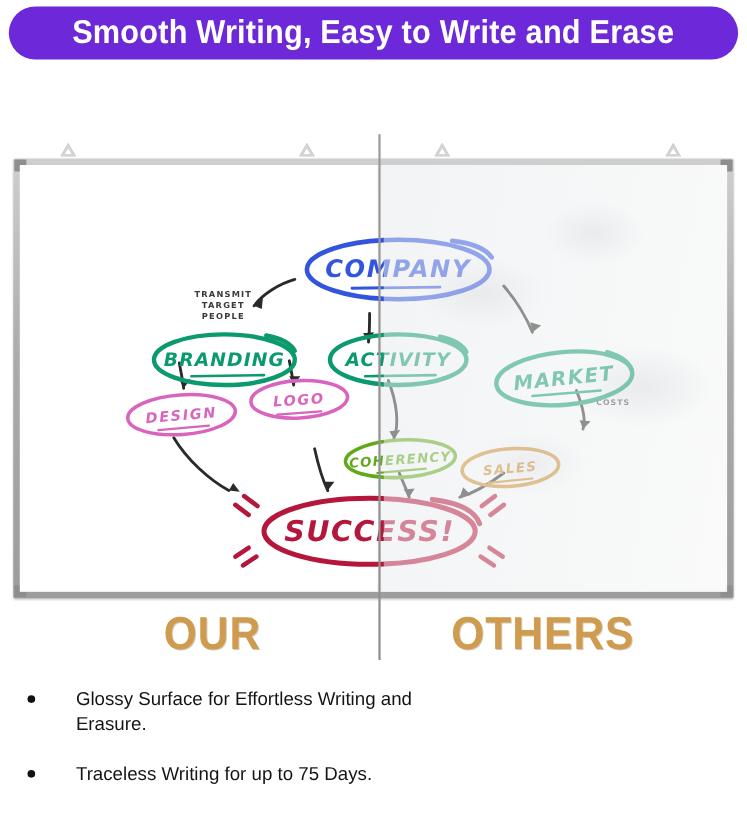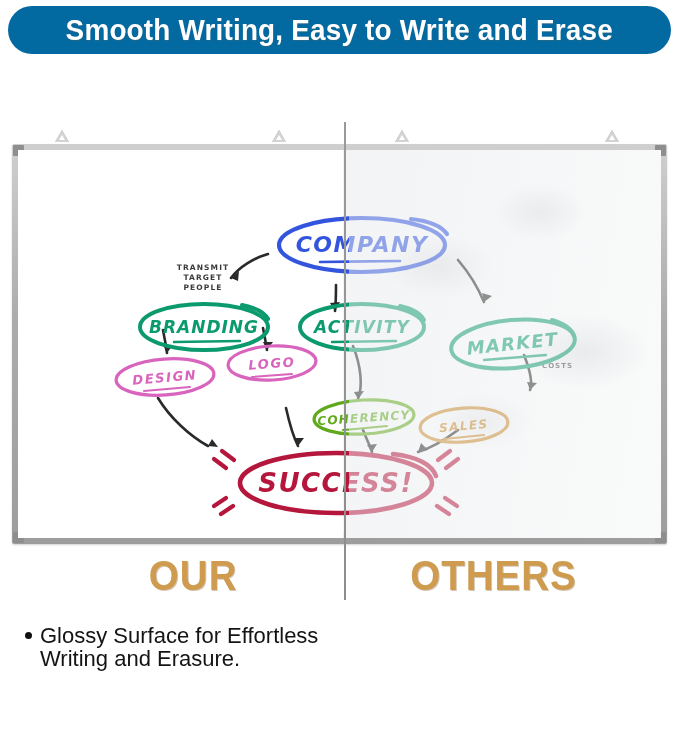--- a/index.html
+++ b/index.html
@@ -9,21 +9,21 @@
     background:#ffffff;
     font-family:"Liberation Sans", sans-serif;
     overflow:hidden;
     position:relative;
   }
 
   
   .banner{
     position:absolute;left:8px;top:6px;
     width:663px;height:48px;
-    background:#0369a1;
+    background:#6d28d9;
     border-radius:24px;
     display:flex;align-items:center;justify-content:center;
   }
   .banner-text{
     color:#FFFFFF;
     font-family:"Liberation Sans Narrow","Liberation Sans",sans-serif;
     font-size:30px;
     font-weight:bold;
     letter-spacing:0.2px;
     transform:scaleX(0.93);
@@ -117,23 +117,23 @@
     text-shadow:1px 1px 0 rgba(130,95,45,.35);
     white-space:nowrap;
   }
   .lbl-our{left:145px;top:0;}
   .lbl-others{left:403px;top:0;}
 
   
   .bullets{position:absolute;left:0;top:624px;width:679px;}
   .bullet{
     position:relative;
-    padding-left:40px;
+    padding-left:69px;
     margin-bottom:22px;
-    font-size:22px;
+    font-size:17px;
     line-height:23px;
     color:#141414;
     max-width:330px;
   }
   .bullet .dot{
     position:absolute;left:25px;top:8px;
     width:7px;height:7px;border-radius:50%;
     background:#111;
   }
 </style>
@@ -354,13 +354,17 @@
 <div class="labels">
   <div class="cmp-label lbl-our">OUR</div>
   <div class="cmp-label lbl-others">OTHERS</div>
 </div>
 
 <div class="bullets">
   <div class="bullet">
     <span class="dot"></span>
     <span>Glossy Surface for Effortless Writing and Erasure.</span>
   </div>
+  <div class="bullet">
+    <span class="dot"></span>
+    <span>Traceless Writing for up to 75 Days.</span>
+  </div>
 </div>
 
 </body></html>

